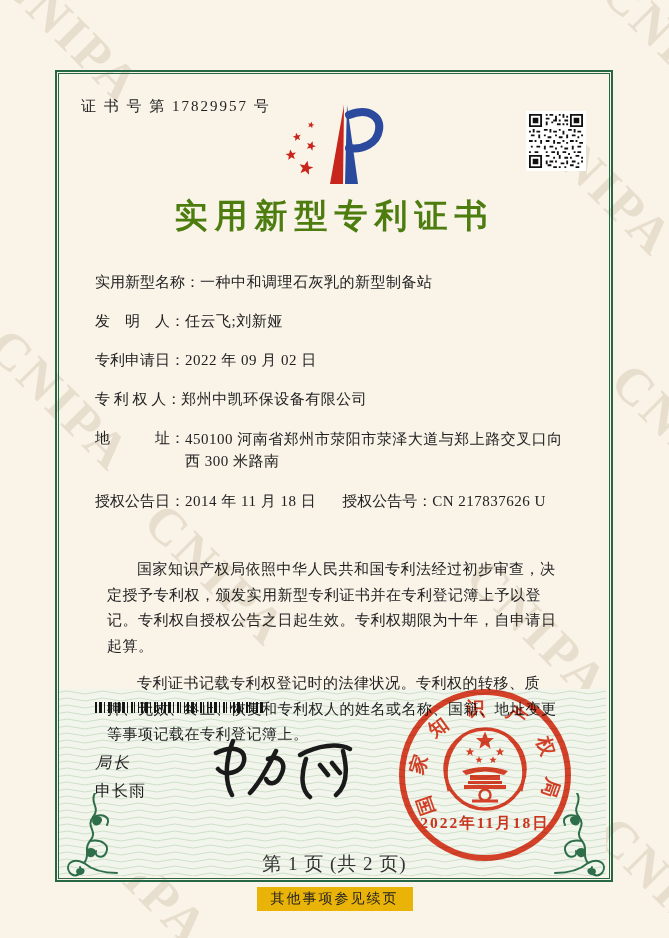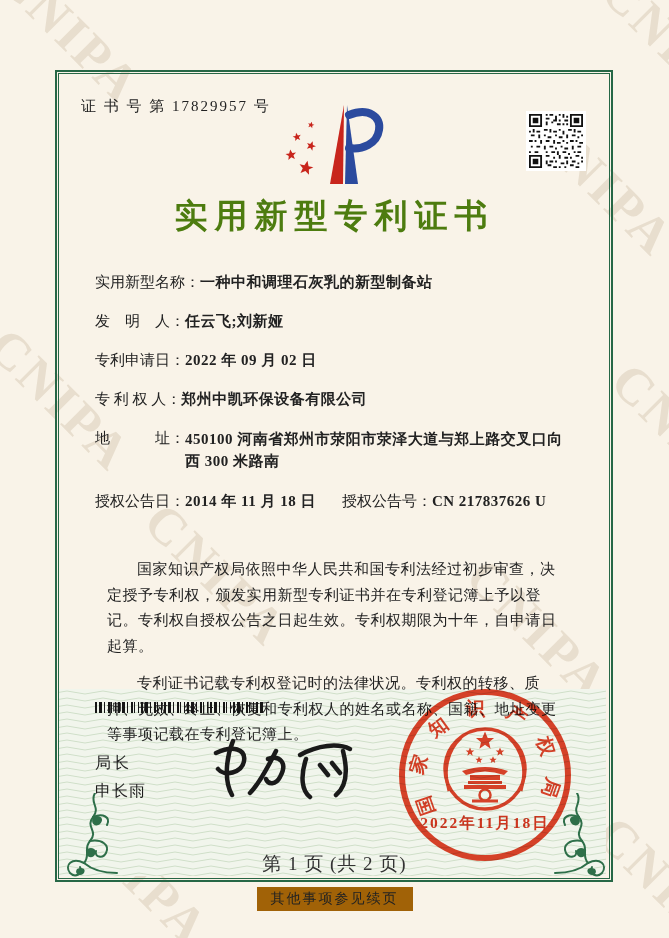--- a/index.html
+++ b/index.html
@@ -20,46 +20,46 @@
 
   .cert-no{position:absolute;left:81px;top:97px;font-size:15px;letter-spacing:2px;color:#222;z-index:2;}
   .logo{position:absolute;left:285px;top:100px;z-index:2;}
   .qr{position:absolute;left:526px;top:111px;background:#fff;padding:3px;z-index:2;}
   .title{position:absolute;left:0;right:0;top:194px;text-align:center;font-size:33px;
          font-weight:bold;letter-spacing:7px;color:#4d7c0f;z-index:2;}
 
   .fields{position:absolute;left:95px;top:272px;width:490px;font-size:15px;line-height:20px;color:#222;z-index:2;}
   .f-row{margin-bottom:19px;}
   .f-label{display:inline-block;white-space:pre;}
-  .f-value{letter-spacing:0.5px;font-weight:bold;}
+  .f-value{letter-spacing:0.5px;}
   .f-value-wrap{display:inline-block;width:392px;vertical-align:top;line-height:22px;}
   .f-pair2{margin-left:26px;}
 
   .paras{position:absolute;left:95px;top:545px;width:484px;font-size:15px;line-height:25.5px;color:#222;z-index:2;}
   .paras p{margin:12px;text-indent:2em;letter-spacing:0.5px;}
 
   .barcode{position:absolute;left:95px;top:702px;width:170px;height:11px;z-index:2;
     background:repeating-linear-gradient(90deg,
       #161616 0 2px,transparent 2px 4px,
       #161616 4px 7px,transparent 7px 9px,
       #161616 9px 10px,transparent 10px 13px,
       #161616 13px 15px,transparent 15px 16px,
       #161616 16px 17px,transparent 17px 20px,
       #161616 20px 21px,transparent 21px 23px);}
 
-  .sig-title{position:absolute;left:95px;top:753px;font-size:16px;color:#1d1d1d;z-index:2;letter-spacing:2px;}
+  .sig-title{position:absolute;left:95px;top:753px;font-size:16px;color:#1d1d1d;z-index:2;letter-spacing:2px;font-style:italic;}
   .sig-name{position:absolute;left:95px;top:781px;font-size:16px;color:#1d1d1d;z-index:2;letter-spacing:1px;}
   .sig-hand{position:absolute;left:188px;top:733px;z-index:2;}
 
   .seal{position:absolute;left:395px;top:685px;z-index:3;opacity:.92;mix-blend-mode:multiply;}
 
   .page-num{position:absolute;left:0;right:0;top:851px;text-align:center;font-size:19px;
             letter-spacing:1px;color:#333;z-index:2;}
   .cont-note{position:absolute;left:0;right:0;top:887px;text-align:center;z-index:2;}
-  .cont-note span{display:inline-block;background:#a16207;padding:3px 14px;font-size:14px;
+  .cont-note span{display:inline-block;background:#eab308;padding:3px 14px;font-size:14px;
                   letter-spacing:2px;color:#222;text-align:right;}
 
   .orn{position:absolute;z-index:2;}
   .orn-l{left:57px;top:793px;}
   .orn-r{left:543px;top:793px;transform:scaleX(-1);}
 </style>
 </head>
 <body>
 
 <div id="page">

